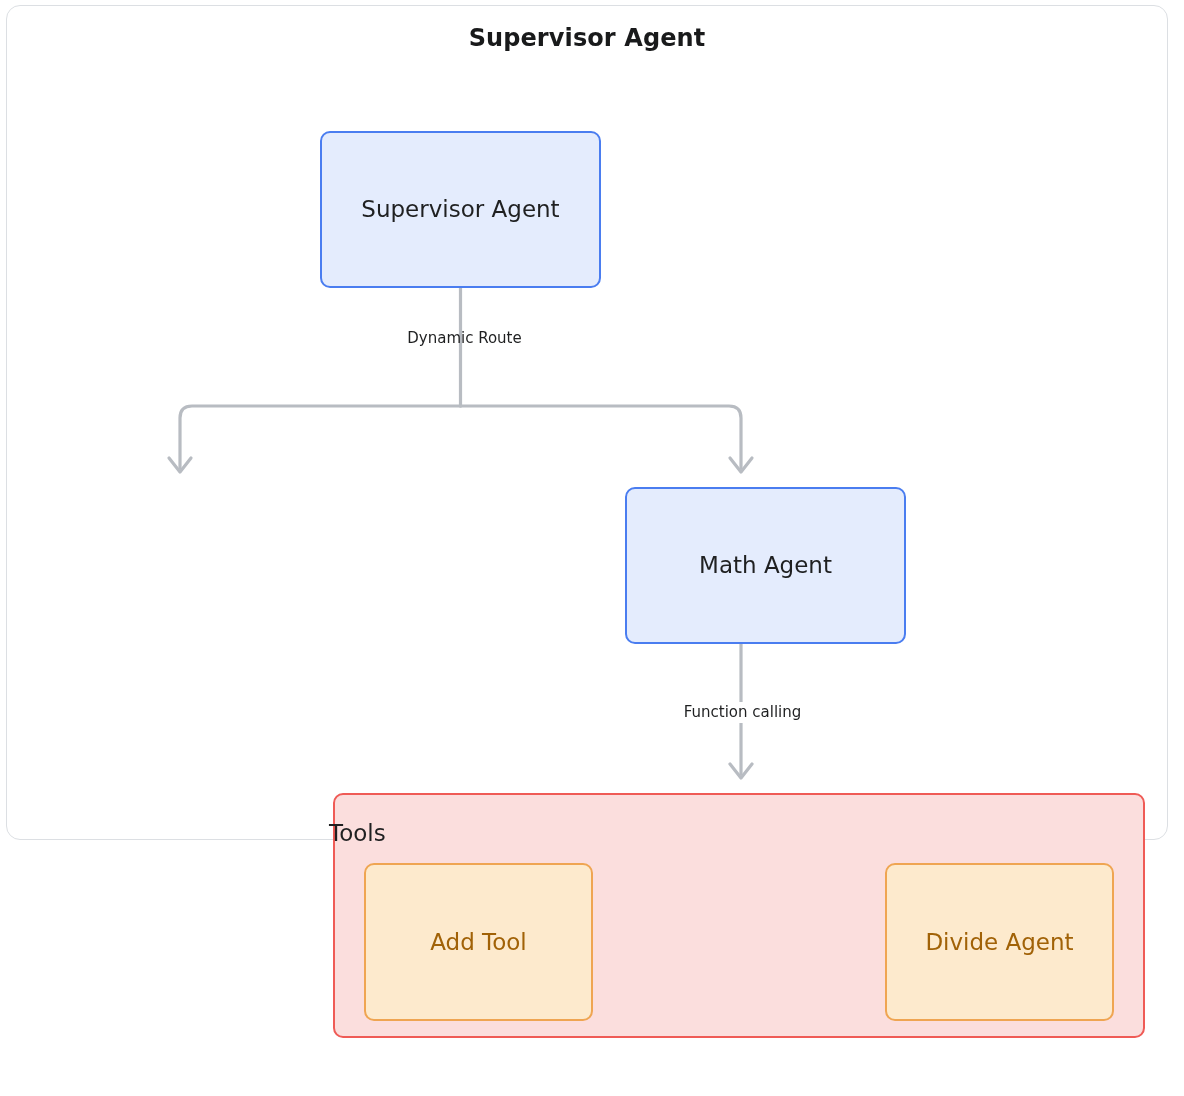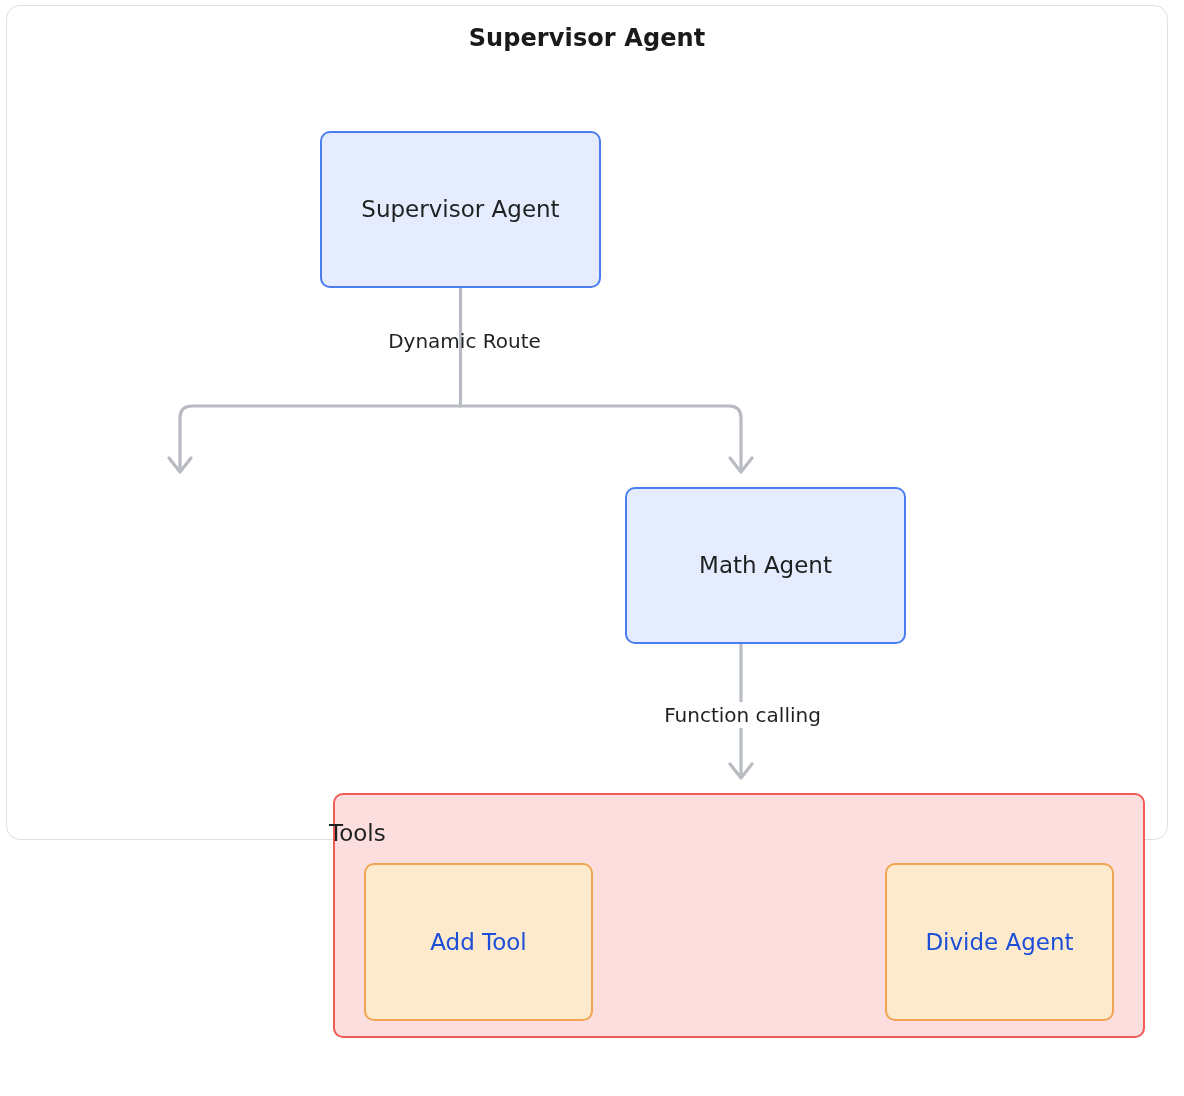--- a/index.html
+++ b/index.html
@@ -113,27 +113,27 @@
     width: 229px;
     height: 158px;
     box-sizing: border-box;
     background: #fdeacd;
     border: 2.6px solid #efa552;
     border-radius: 10px;
     display: flex;
     align-items: center;
     justify-content: center;
     font-size: 23px;
-    color: #1d4ed8;
+    color: #a16207;
   }
 
   
   .edge-label {
     position: absolute;
-    font-size: 20px;
+    font-size: 15px;
     color: #1f2021;
     white-space: nowrap;
     text-align: center;
     line-height: 1;
   }
   #label-dynamic-route {
     left: 354px;
     top: 325px;
     width: 207px;
   }

